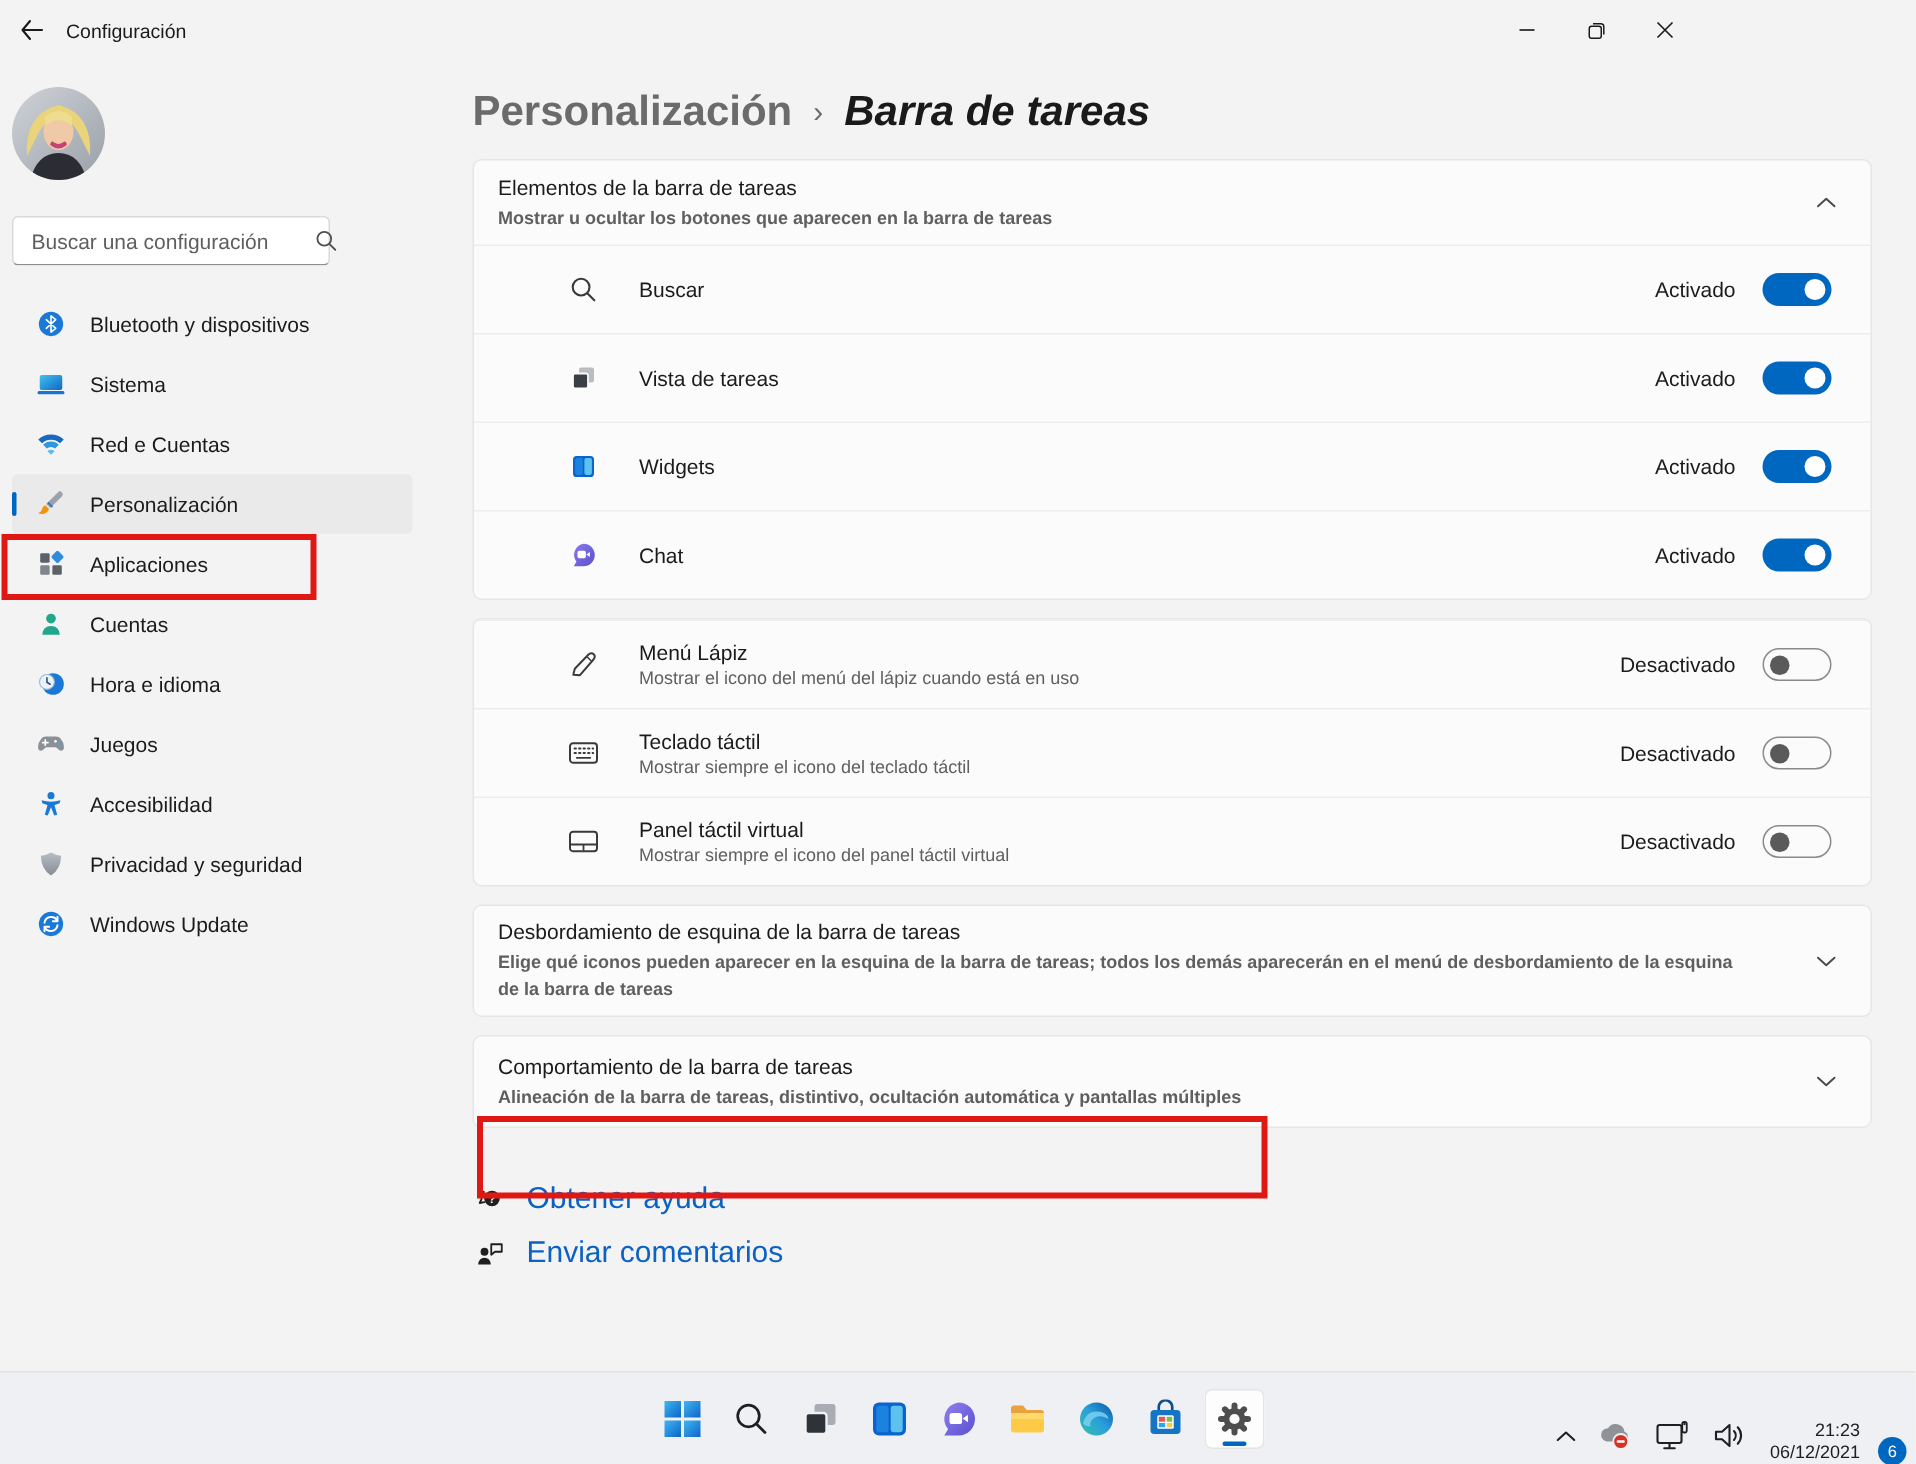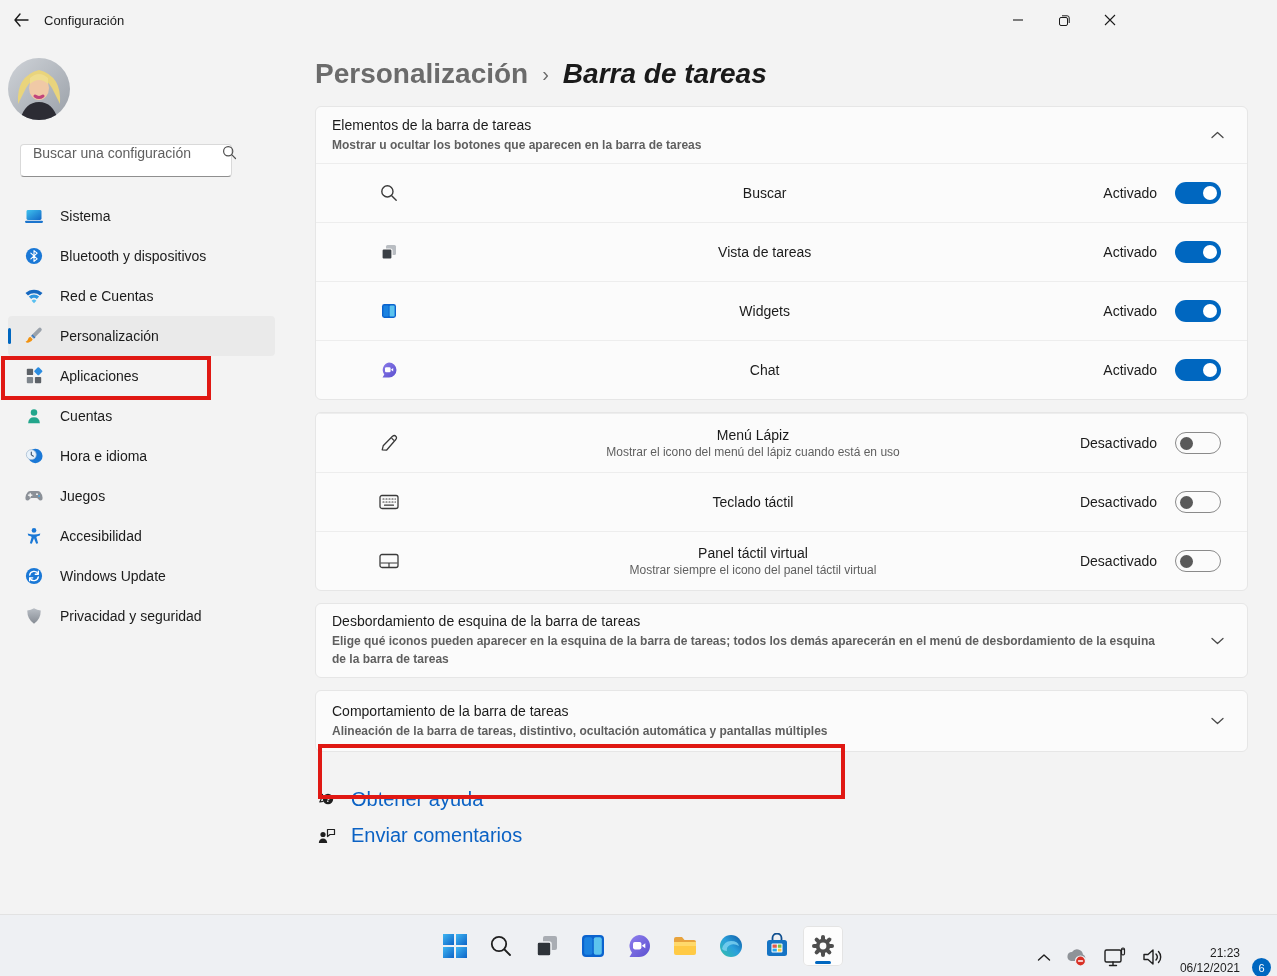--- a/index.html
+++ b/index.html
@@ -21,21 +21,21 @@
   
   .titlebar{position:absolute;left:0;top:0;width:1133px;height:40px;display:flex;align-items:center;}
   .back-btn{width:34px;height:30px;margin-left:4px;display:flex;align-items:center;justify-content:center;border-radius:4px;cursor:pointer;}
   .app-title{font-size:13px;margin-left:6px;color:var(--text);}
   .win-controls{position:absolute;right:0;top:0;display:flex;height:40px;}
   .win-btn{width:46px;height:40px;display:flex;align-items:center;justify-content:center;}
 
   
   .sidebar{position:absolute;left:0;top:40px;width:300px;height:874px;}
   .avatar{position:absolute;left:8px;top:18px;width:62px;height:62px;border-radius:50%;overflow:hidden;}
-  .searchbox{position:absolute;left:20px;top:104px;width:212px;height:33px;background:#ffffff;border:1px solid #d9d9d9;border-bottom-color:#8f8f8f;border-radius:4px;display:flex;align-items:flex-start;}
+  .searchbox{position:absolute;left:8px;top:104px;width:212px;height:33px;background:#ffffff;border:1px solid #d9d9d9;border-bottom-color:#8f8f8f;border-radius:4px;display:flex;align-items:center;}
   .searchbox input{flex:1;border:none;outline:none;background:transparent;font-size:14px;padding:0 8px 0 12px;color:var(--text);}
   .searchbox input::placeholder{color:#5f5f5f;opacity:1;}
   .search-glyph{width:26px;display:flex;justify-content:center;margin-right:4px;}
   .nav{position:absolute;left:8px;top:156px;width:267px;}
   .nav-item{height:40px;display:flex;align-items:center;border-radius:4px;position:relative;cursor:pointer;}
   .nav-item.selected{background:#eaeaea;}
   .nav-item.selected .accent-bar{position:absolute;left:0;top:12px;width:3px;height:16px;border-radius:2px;background:var(--accent);}
   .nav-ico{width:20px;height:20px;margin-left:16px;display:flex;align-items:center;justify-content:center;}
   .nav-label{margin-left:16px;font-size:14px;color:var(--text);}
 
@@ -47,21 +47,21 @@
 
   .content{position:absolute;left:315px;top:106px;width:933px;}
   .card{background:var(--card);border:1px solid var(--cardborder);border-radius:6px;overflow:hidden;}
   .card + .card{margin-top:12px;}
   .card-header{display:flex;align-items:center;padding:9px 18px 9px 16px;min-height:56px;cursor:pointer;}
   .card-header .texts{flex:1;padding-right:40px;}
   .card-title{font-size:14px;color:var(--text);}
   .card-sub{font-size:12px;color:var(--text2);margin-top:3px;line-height:1.5;font-weight:bold;}
   .chev{width:24px;display:flex;justify-content:center;}
 
-  .row{display:flex;align-items:center;height:59px;border-top:1px solid var(--sep);padding-left:62px;padding-right:26px;text-align:center;}
+  .row{display:flex;align-items:center;height:59px;border-top:1px solid var(--sep);padding-left:62px;padding-right:26px;}
   .row-ico{width:22px;height:22px;display:flex;align-items:center;justify-content:center;}
   .row-texts{margin-left:26px;flex:1;}
   .row-label{font-size:14px;color:var(--text);}
   .row-desc{font-size:12px;color:var(--text2);margin-top:2px;}
   .state-label{font-size:14px;color:var(--text);margin-right:18px;}
   .toggle{width:46px;height:22px;border-radius:12px;position:relative;cursor:pointer;flex:none;}
   .toggle.on{background:var(--accent);}
   .toggle.on .knob{position:absolute;right:4px;top:4px;width:14px;height:14px;border-radius:50%;background:#fff;}
   .toggle.off{background:transparent;border:1px solid #8a8a8a;}
   .toggle.off .knob{position:absolute;left:4px;top:4px;width:13px;height:13px;border-radius:50%;background:#5a5a5a;}
@@ -149,46 +149,46 @@
           <circle cx="6.2" cy="6.2" r="4.6" stroke="#4f4f4f" stroke-width="1.2" fill="none"></circle>
           <path d="M9.7 9.7 L13.5 13.5" stroke="#4f4f4f" stroke-width="1.2" stroke-linecap="round"></path>
         </svg>
     </span>
   </div>
 
   <div class="nav">
 
     <div class="nav-item">
       <span class="nav-ico">
+        <svg width="18" height="18" viewBox="0 0 20 20">
+            <circle cx="10" cy="10" r="9" fill="#1a78d6"></circle>
+            <path d="M6.5 6.8 L13.5 13.2 L10 16 L10 4 L13.5 6.8 L6.5 13.2" stroke="#fff" stroke-width="1.2" fill="none" stroke-linejoin="round" stroke-linecap="round"></path>
+          </svg>
+      </span>
+      <span class="nav-label">Bluetooth y dispositivos</span>
+    </div>
+
+    <div class="nav-item">
+      <span class="nav-ico">
         <svg width="20" height="20" viewBox="0 0 20 20">
             <defs>
               <linearGradient id="g-lap" x1="0" y1="0" x2="1" y2="1">
                 <stop offset="0" stop-color="#3fc2ee"></stop>
                 <stop offset="1" stop-color="#1266c6"></stop>
               </linearGradient>
             </defs>
             <rect x="2.5" y="4" width="15" height="10" rx="1.4" fill="url(#g-lap)"></rect>
             <rect x="1" y="14.7" width="18" height="2.2" rx="1.1" fill="#1b74cd"></rect>
           </svg>
       </span>
       <span class="nav-label">Sistema</span>
     </div>
 
     <div class="nav-item">
       <span class="nav-ico">
-        <svg width="18" height="18" viewBox="0 0 20 20">
-            <circle cx="10" cy="10" r="9" fill="#1a78d6"></circle>
-            <path d="M6.5 6.8 L13.5 13.2 L10 16 L10 4 L13.5 6.8 L6.5 13.2" stroke="#fff" stroke-width="1.2" fill="none" stroke-linejoin="round" stroke-linecap="round"></path>
-          </svg>
-      </span>
-      <span class="nav-label">Bluetooth y dispositivos</span>
-    </div>
-
-    <div class="nav-item">
-      <span class="nav-ico">
         <svg width="20" height="20" viewBox="0 0 20 20">
             <path d="M1.5 7 A12.5 12.5 0 0 1 18.5 7 L16 9.5 A9 9 0 0 0 4 9.5 Z" fill="#1668c0"></path>
             <path d="M4.8 10.5 A7.5 7.5 0 0 1 15.2 10.5 L12.8 13 A4.2 4.2 0 0 0 7.2 13 Z" fill="#2f96e0"></path>
             <path d="M10 17.2 L7.6 14.8 A3.4 3.4 0 0 1 12.4 14.8 Z" fill="#59c0f0"></path>
           </svg>
       </span>
       <span class="nav-label">Red e Cuentas</span>
     </div>
 
     <div class="nav-item selected">
@@ -249,48 +249,48 @@
     </div>
 
     <div class="nav-item">
       <span class="nav-ico">
         <svg width="18" height="18" viewBox="0 0 20 20">
             <circle cx="10" cy="3.8" r="2.6" fill="#1a78d6"></circle>
             <path d="M3 7.2 Q10 9.4 17 7.2 L16.4 9.4 Q12.8 10.4 12.6 11 L14.6 18 L12.4 18.6 L10 12.4 L7.6 18.6 L5.4 18 L7.4 11 Q7.2 10.4 3.6 9.4 Z" fill="#1a78d6"></path>
           </svg>
       </span>
       <span class="nav-label">Accesibilidad</span>
-    </div>
-
-    <div class="nav-item">
-      <span class="nav-ico">
-        <svg width="18" height="18" viewBox="0 0 20 20">
-            <circle cx="10" cy="10" r="9" fill="#1a78d6"></circle>
-            <path d="M5.2 9 A5 5 0 0 1 14.6 7.6" stroke="#fff" stroke-width="1.5" fill="none" stroke-linecap="round"></path>
-            <path d="M14.8 4.6 L14.8 8 L11.4 8" stroke="#fff" stroke-width="1.5" fill="none" stroke-linecap="round" stroke-linejoin="round"></path>
-            <path d="M14.8 11 A5 5 0 0 1 5.4 12.4" stroke="#fff" stroke-width="1.5" fill="none" stroke-linecap="round"></path>
-            <path d="M5.2 15.4 L5.2 12 L8.6 12" stroke="#fff" stroke-width="1.5" fill="none" stroke-linecap="round" stroke-linejoin="round"></path>
-          </svg>
-      </span>
-      <span class="nav-label">Windows Update</span>
     </div>
 
     <div class="nav-item">
       <span class="nav-ico">
         <svg width="18" height="18" viewBox="0 0 20 20">
             <defs>
               <linearGradient id="g-sh" x1="0" y1="0" x2="0" y2="1">
                 <stop offset="0" stop-color="#b9bec5"></stop>
                 <stop offset="1" stop-color="#868c94"></stop>
               </linearGradient>
             </defs>
             <path d="M10 1.5 Q13.5 3.5 17.5 3.8 Q17.5 13.5 10 18.5 Q2.5 13.5 2.5 3.8 Q6.5 3.5 10 1.5Z" fill="url(#g-sh)"></path>
           </svg>
       </span>
       <span class="nav-label">Privacidad y seguridad</span>
+    </div>
+
+    <div class="nav-item">
+      <span class="nav-ico">
+        <svg width="18" height="18" viewBox="0 0 20 20">
+            <circle cx="10" cy="10" r="9" fill="#1a78d6"></circle>
+            <path d="M5.2 9 A5 5 0 0 1 14.6 7.6" stroke="#fff" stroke-width="1.5" fill="none" stroke-linecap="round"></path>
+            <path d="M14.8 4.6 L14.8 8 L11.4 8" stroke="#fff" stroke-width="1.5" fill="none" stroke-linecap="round" stroke-linejoin="round"></path>
+            <path d="M14.8 11 A5 5 0 0 1 5.4 12.4" stroke="#fff" stroke-width="1.5" fill="none" stroke-linecap="round"></path>
+            <path d="M5.2 15.4 L5.2 12 L8.6 12" stroke="#fff" stroke-width="1.5" fill="none" stroke-linecap="round" stroke-linejoin="round"></path>
+          </svg>
+      </span>
+      <span class="nav-label">Windows Update</span>
     </div>
 
   </div>
 </div>
 
 <div class="breadcrumb">
   <span class="bc-parent">Personalización</span>
   <span class="bc-sep">›</span>
   <span class="bc-current">Barra de tareas</span>
 </div>
@@ -404,20 +404,21 @@
 
     <div class="row">
       <span class="row-ico">
         <svg width="20" height="16" viewBox="0 0 20 16">
             <rect x="1" y="1.5" width="18" height="13" rx="2" stroke="#3a3a3a" stroke-width="1.3" fill="none"></rect>
             <path d="M4 5 h1 M7 5 h1 M10 5 h1 M13 5 h1 M16 5 h0.5 M4 8 h1 M7 8 h1 M10 8 h1 M13 8 h1 M16 8 h0.5 M5.5 11.2 h9" stroke="#3a3a3a" stroke-width="1.2" stroke-linecap="round"></path>
           </svg>
       </span>
       <div class="row-texts">
         <div class="row-label">Teclado táctil</div>
+        <div class="row-desc">Mostrar siempre el icono del teclado táctil</div>
       </div>
       <span class="state-label">Desactivado</span>
       <div class="toggle off">
           <span class="knob"></span>
         </div>
     </div>
 
     <div class="row">
       <span class="row-ico">
         <svg width="20" height="16" viewBox="0 0 20 16">

